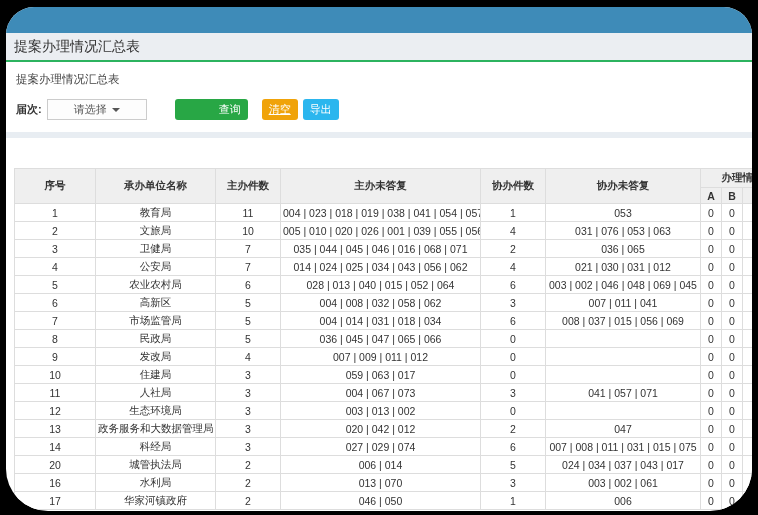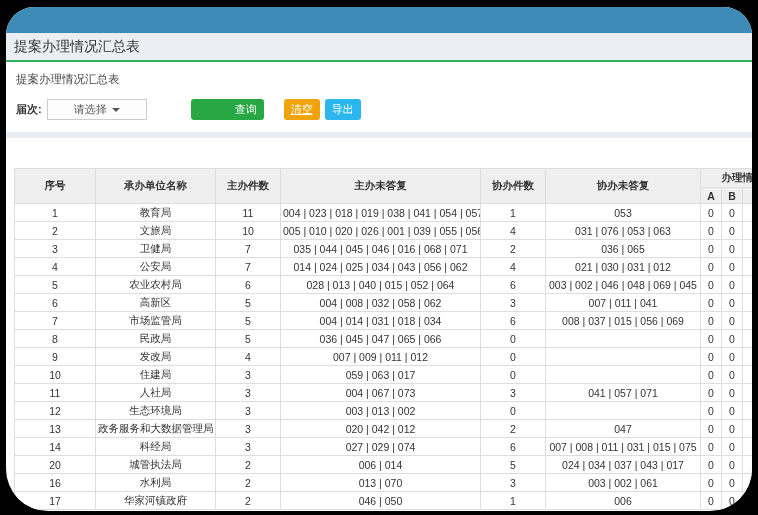--- a/index.html
+++ b/index.html
@@ -16,22 +16,22 @@
   .filter-row { display: flex; align-items: center; }
   .filter-label { font-size: 11px; color: #333; font-weight: bold; margin: 0 5px 0 2px; }
   .select { width: 100px; height: 21px; border: 1px solid #ccc; border-radius: 0;
     background: #fdfdfd; display: flex; align-items: center; justify-content: center;
     font-size: 11px; color: #555; cursor: pointer; }
   .select .caret { width: 0; height: 0; border-left: 4px solid transparent;
     border-right: 4px solid transparent; border-top: 4px solid #555; margin-left: 5px; }
   .btn { height: 21px; padding: 0 7px; border: none; border-radius: 3px; color: #fff;
     font-size: 11px; line-height: 21px; cursor: pointer;
     font-family: "Liberation Sans", "DejaVu Sans", sans-serif; }
-  .btn-query { background: #28a745; margin-left: 44px; padding-left: 44px; }
-  .btn-clear { background: #f0a30a; margin-left: 20px; text-decoration: underline; }
+  .btn-query { background: #28a745; margin-left: 28px; padding-left: 44px; }
+  .btn-clear { background: #f0a30a; margin-left: 14px; text-decoration: underline; }
   .btn-export { background: #2bb6ee; margin-left: 5px; }
   .divider-strip { height: 6px; background: #e8edf2; }
   .table-wrap { margin: 30px 0 0 8px; overflow: hidden; }
   table { border-collapse: collapse; table-layout: fixed; width: 770px;
     font-size: 10.5px; color: #333; }
   th, td { border: 1px solid #ddd; text-align: center; padding: 0 2px;
     overflow: hidden; white-space: nowrap; }
   thead th { background: #efefef; color: #333; font-weight: bold; }
   thead tr.r1 th { height: 19px; }
   thead tr.r2 th { height: 16px; }

